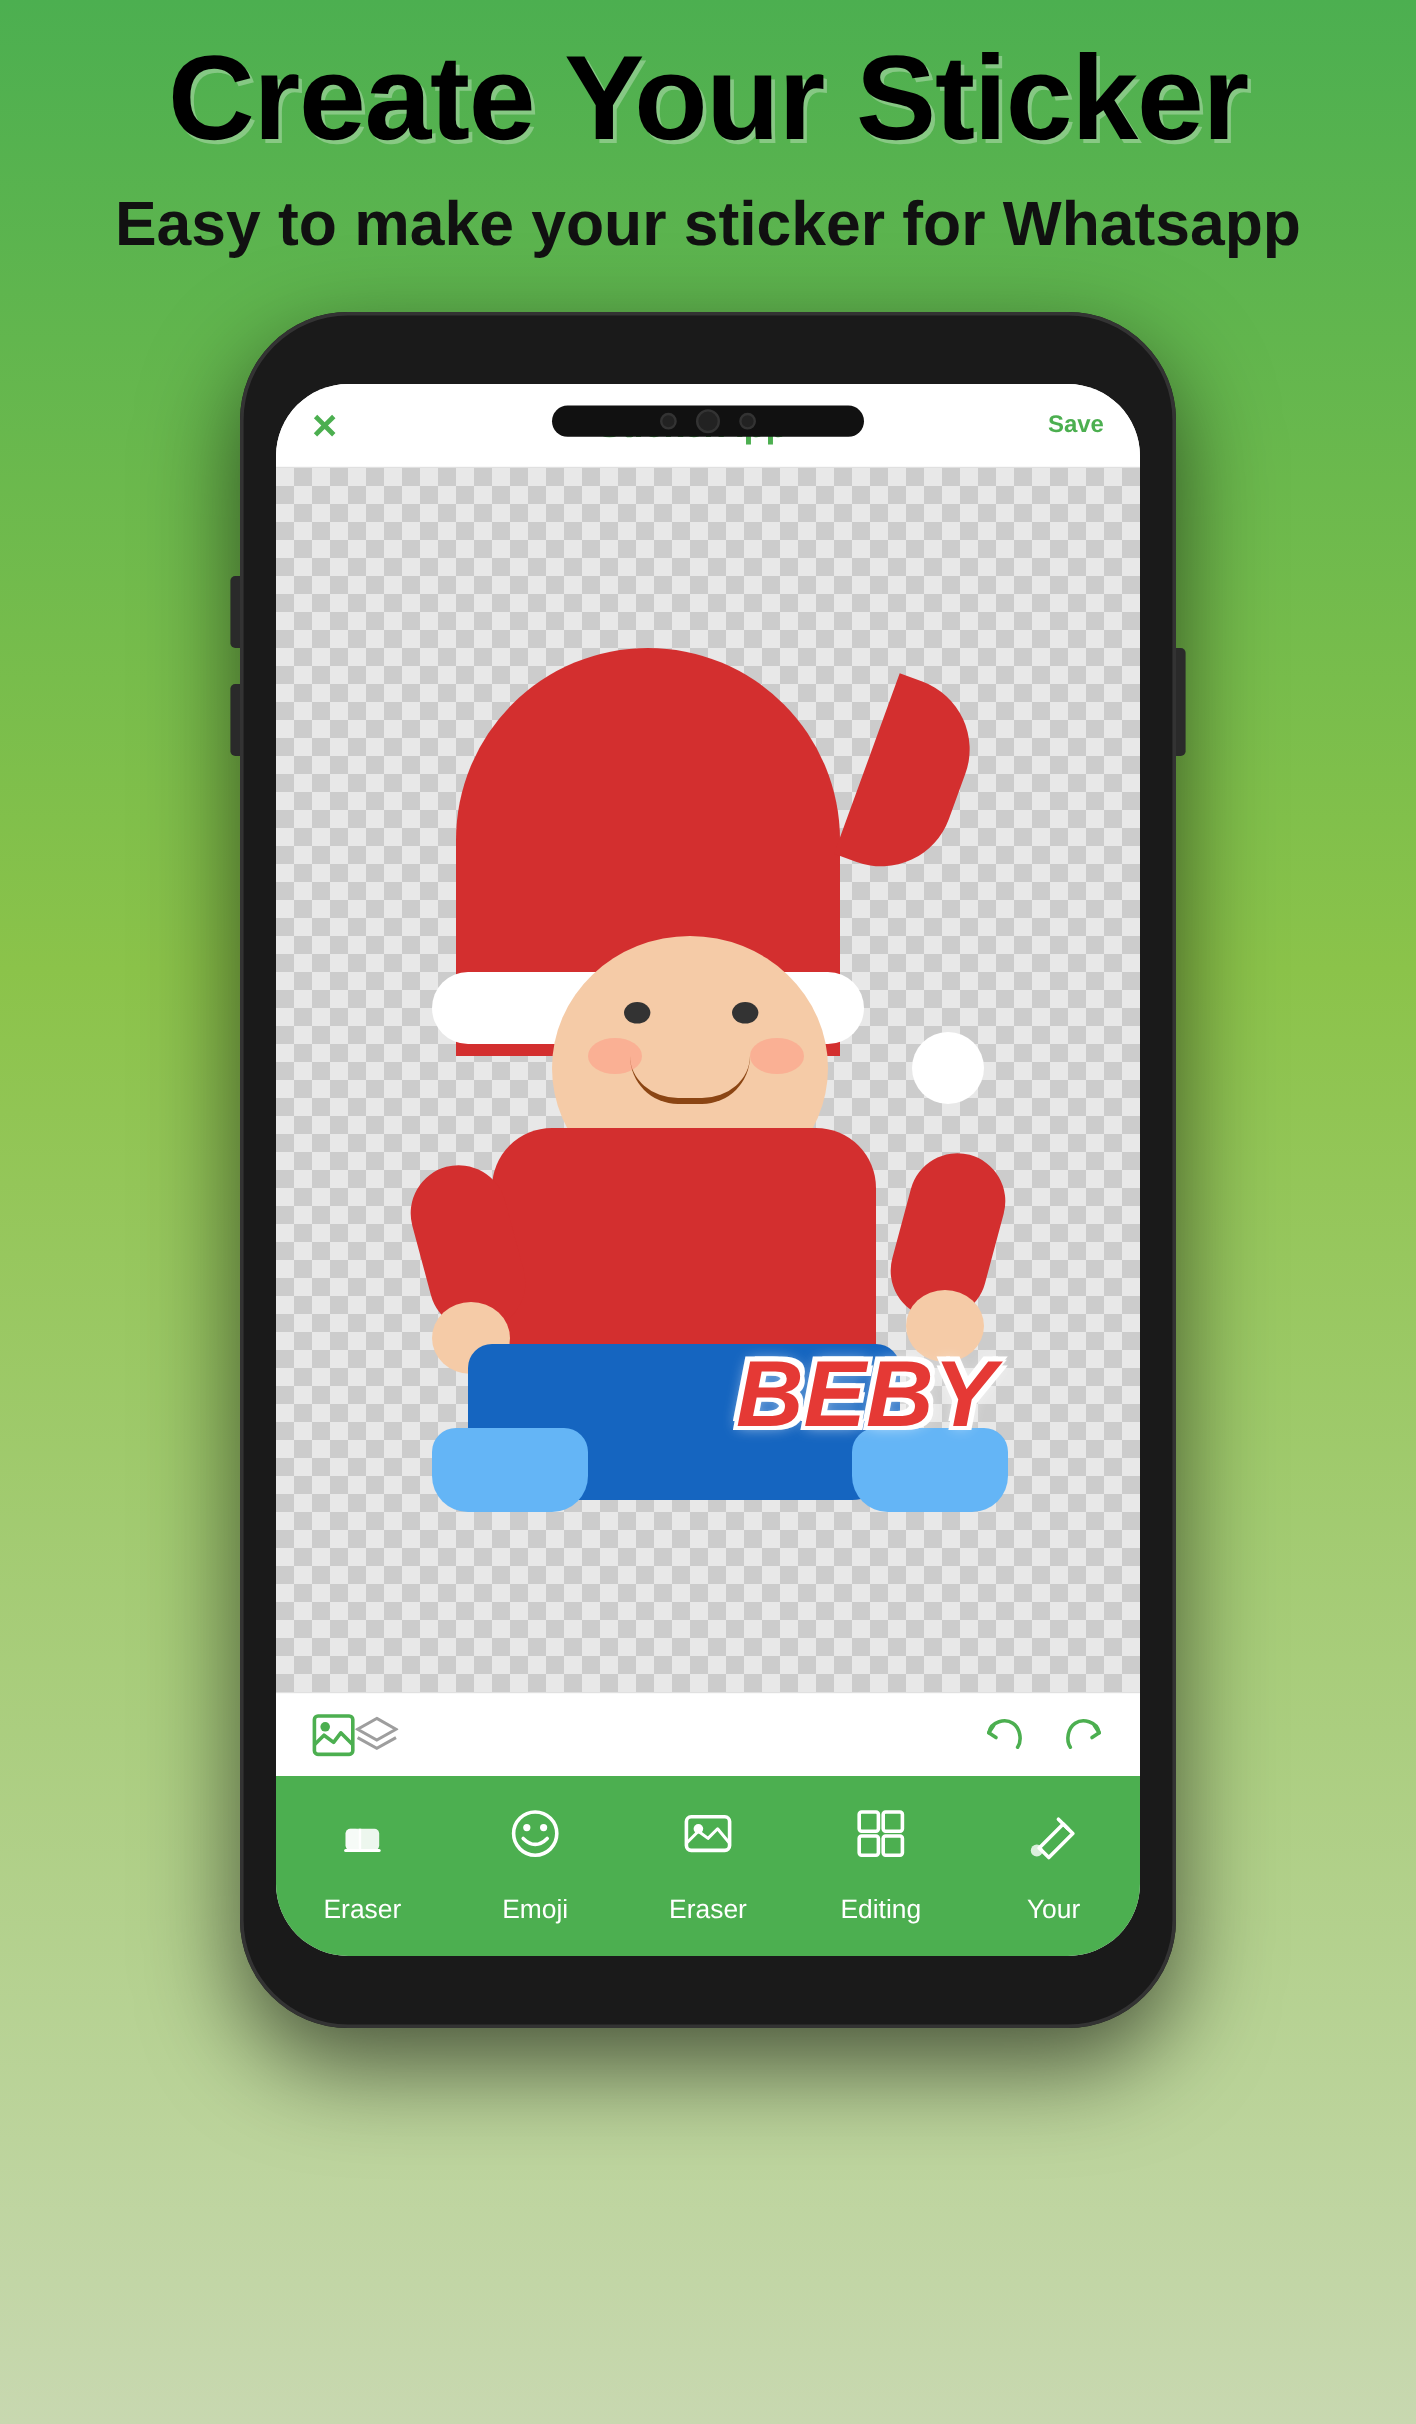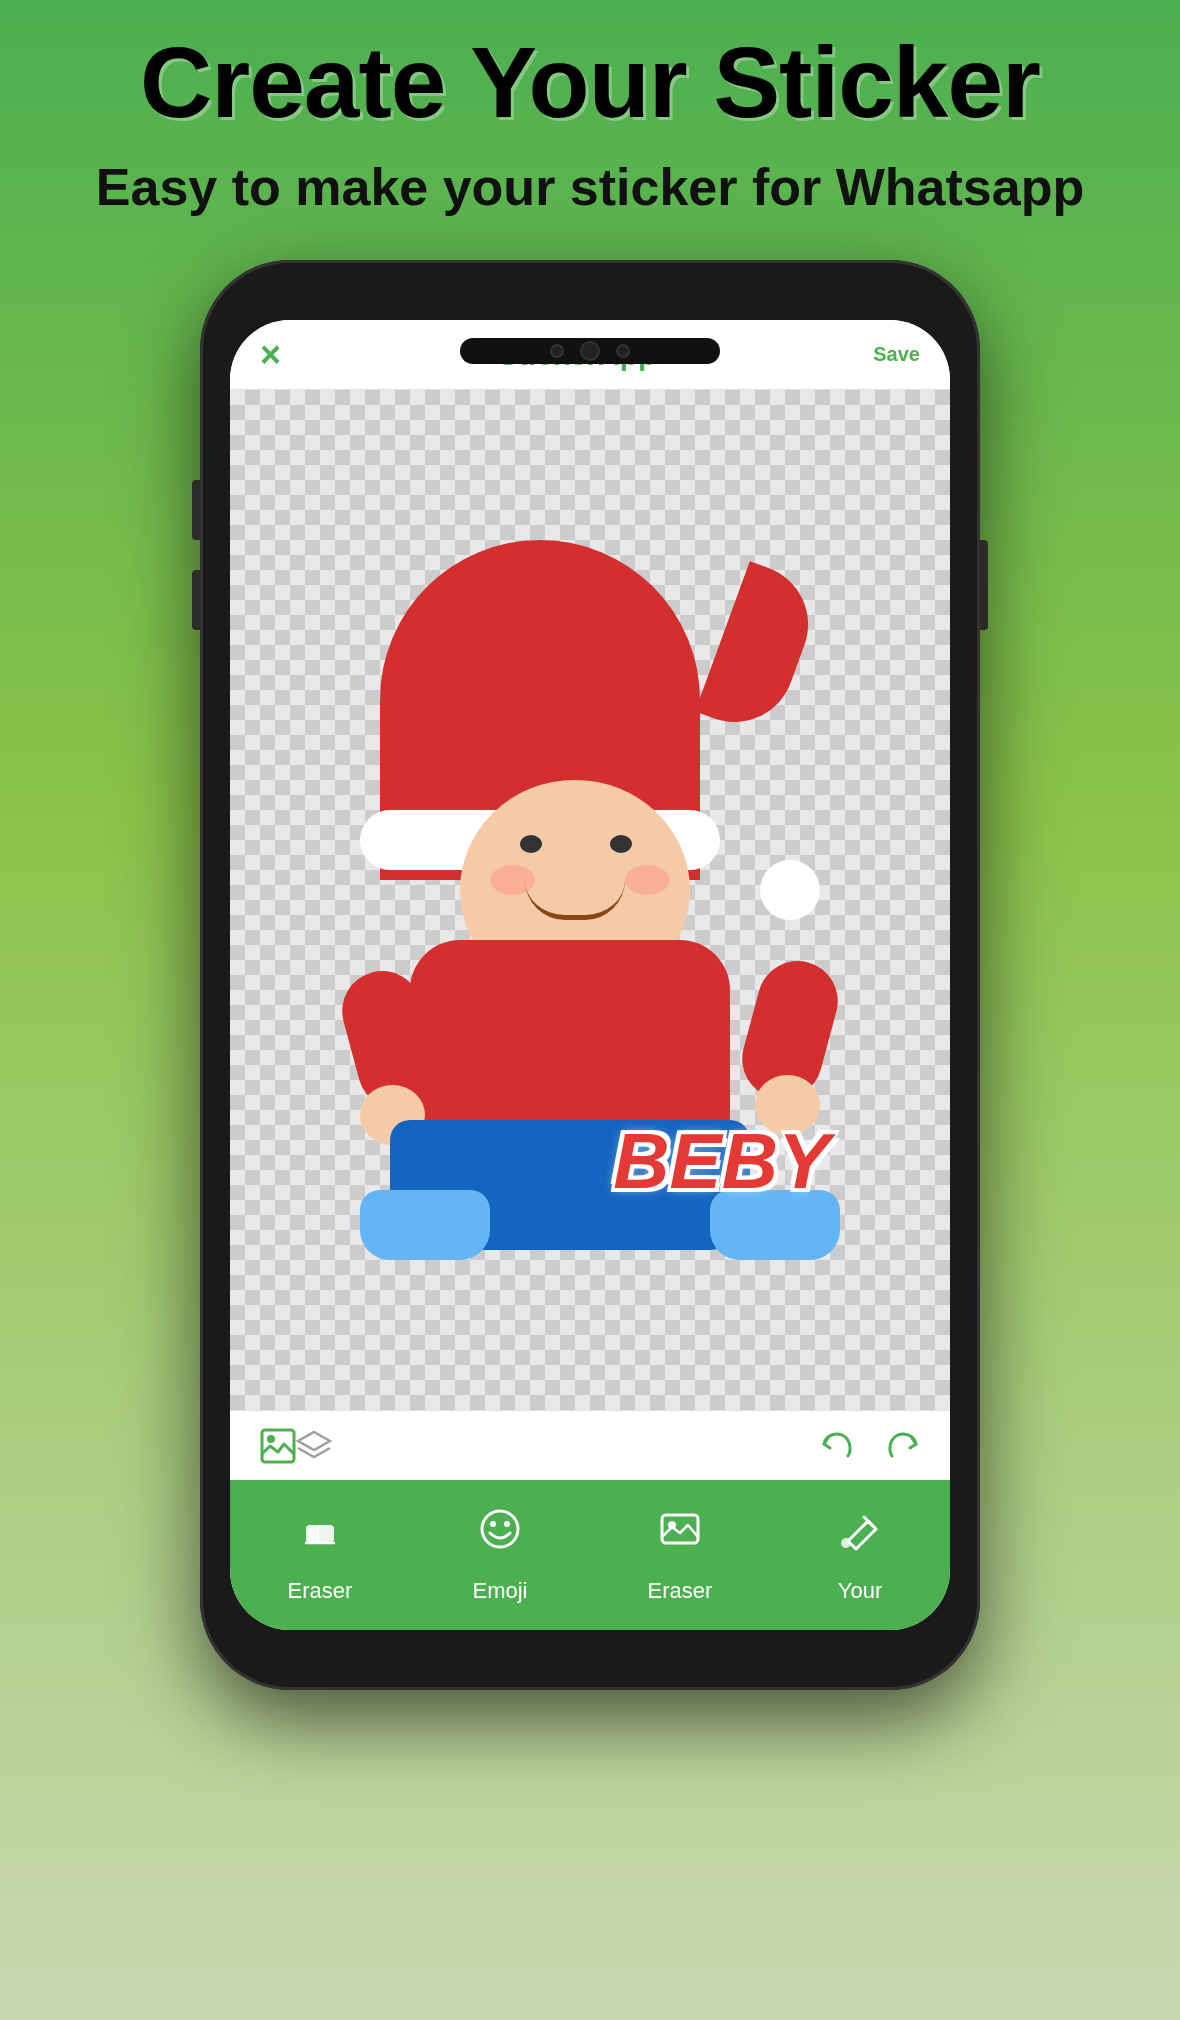--- a/index.html
+++ b/index.html
@@ -437,20 +437,31 @@
           <div class="nav-icon">
             <svg width="44" height="44" viewBox="0 0 44 44" fill="none">
               <rect x="4" y="8" width="36" height="28" rx="4" stroke="white" stroke-width="3" fill="none"></rect>
               <circle cx="14" cy="18" r="4" fill="white"></circle>
               <path d="M4 30 L14 20 L22 26 L30 18 L40 30" stroke="white" stroke-width="2.5" fill="none" stroke-linejoin="round"></path>
             </svg>
           </div>
           <span class="nav-label">Eraser</span>
         </div>
 
+        <div class="nav-item">
+          <div class="nav-icon">
+            <svg width="44" height="44" viewBox="0 0 44 44" fill="none">
+              <rect x="4" y="4" width="16" height="16" rx="2" stroke="white" stroke-width="3" fill="none"></rect>
+              <rect x="24" y="4" width="16" height="16" rx="2" stroke="white" stroke-width="3" fill="none"></rect>
+              <rect x="4" y="24" width="16" height="16" rx="2" stroke="white" stroke-width="3" fill="none"></rect>
+              <rect x="24" y="24" width="16" height="16" rx="2" stroke="white" stroke-width="3" fill="none"></rect>
+            </svg>
+          </div>
+          <span class="nav-label">Editing</span>
+        </div>
 
         <div class="nav-item">
           <div class="nav-icon">
             <svg width="44" height="44" viewBox="0 0 44 44" fill="none">
               <path d="M10 34 L30 14 L38 22 L18 42 Z" stroke="white" stroke-width="3" fill="none" stroke-linejoin="round"></path>
               <path d="M26 10 L34 18" stroke="white" stroke-width="3" stroke-linecap="round"></path>
               <circle cx="8" cy="36" r="5" fill="white" opacity="0.8"></circle>
             </svg>
           </div>
           <span class="nav-label">Your</span>

